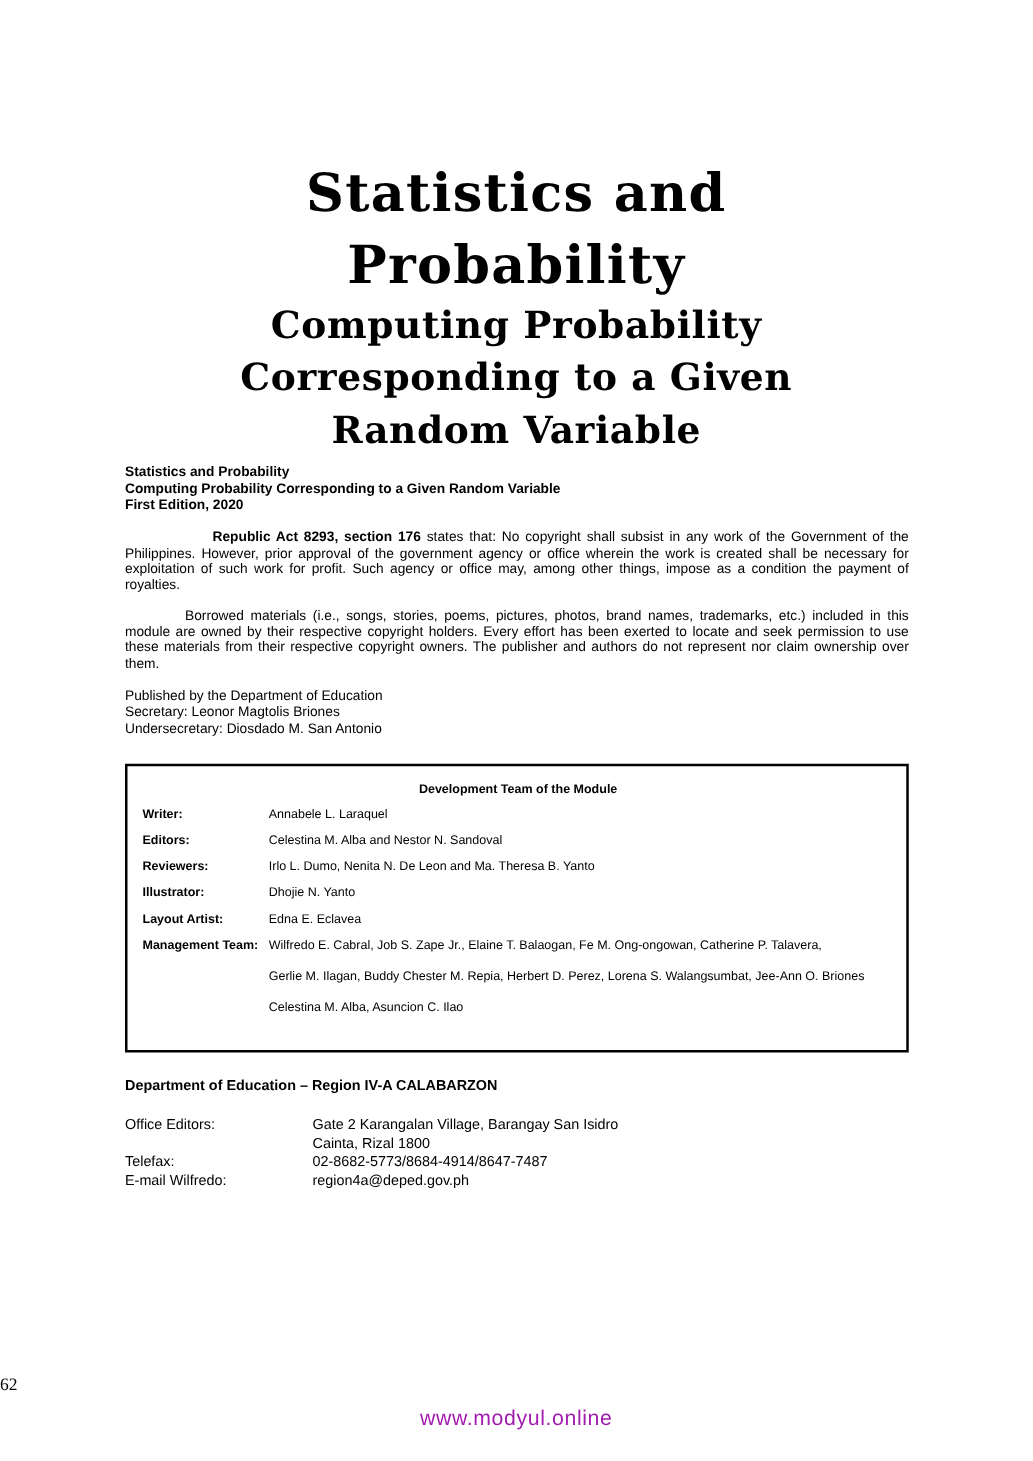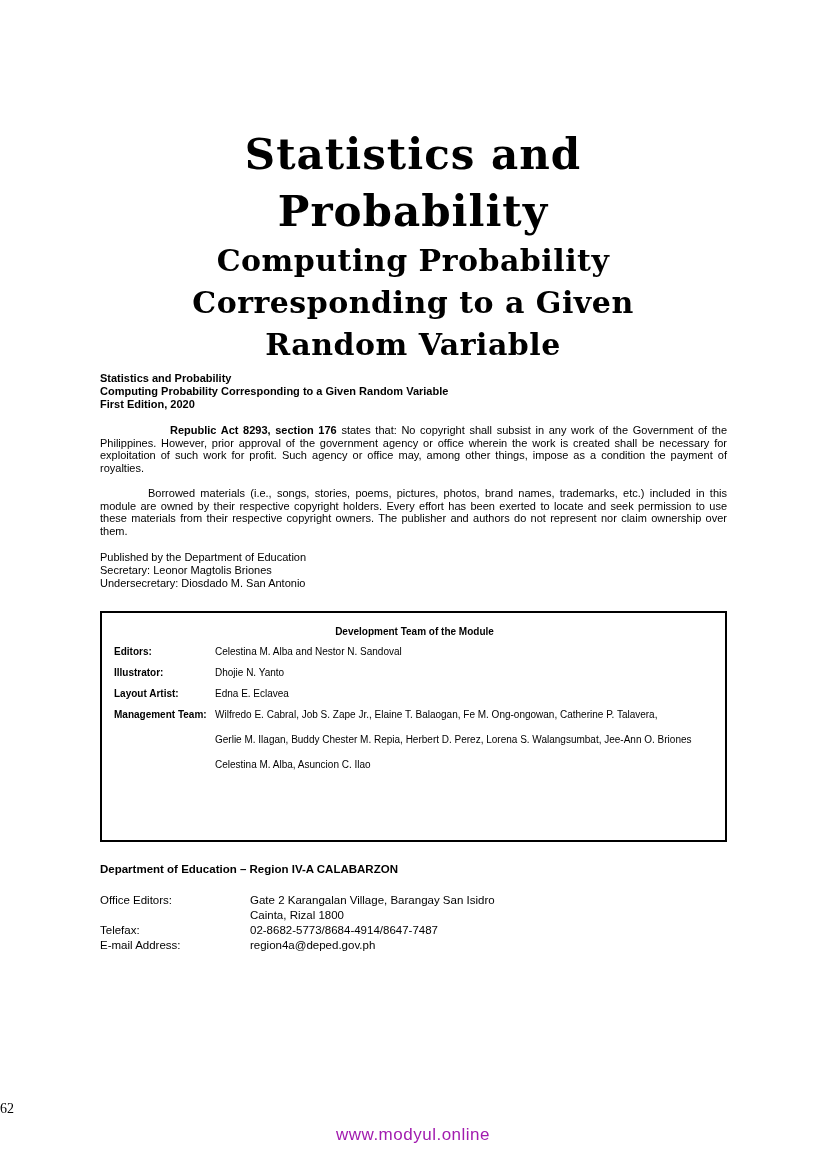--- a/index.html
+++ b/index.html
@@ -135,28 +135,40 @@
 
     <div class="published">
       <div>Published by the Department of Education</div>
       <div>Secretary: Leonor Magtolis Briones</div>
       <div>Undersecretary: Diosdado M. San Antonio</div>
     </div>
 
     <div class="dev-box">
       <div class="dev-title">Development Team of the Module</div>
 
+      <div class="dev-row">
+        <div class="dev-label">Writer:</div>
+        <div class="dev-value">
+          <div class="dev-line">Annabele L. Laraquel</div>
+        </div>
+      </div>
 
       <div class="dev-row">
         <div class="dev-label">Editors:</div>
         <div class="dev-value">
           <div class="dev-line">Celestina M. Alba and Nestor N. Sandoval</div>
         </div>
       </div>
 
+      <div class="dev-row">
+        <div class="dev-label">Reviewers:</div>
+        <div class="dev-value">
+          <div class="dev-line">Irlo L. Dumo, Nenita N. De Leon and Ma. Theresa B. Yanto</div>
+        </div>
+      </div>
 
       <div class="dev-row">
         <div class="dev-label">Illustrator:</div>
         <div class="dev-value">
           <div class="dev-line">Dhojie N. Yanto</div>
         </div>
       </div>
 
       <div class="dev-row">
         <div class="dev-label">Layout Artist:</div>
@@ -184,21 +196,21 @@
       </div>
       <div class="addr-row">
         <div class="addr-label"></div>
         <div class="addr-value">Cainta, Rizal 1800</div>
       </div>
       <div class="addr-row">
         <div class="addr-label">Telefax:</div>
         <div class="addr-value">02-8682-5773/8684-4914/8647-7487</div>
       </div>
       <div class="addr-row">
-        <div class="addr-label">E-mail Address:</div>
+        <div class="addr-label">E-mail Wilfredo:</div>
         <div class="addr-value">region4a@deped.gov.ph</div>
       </div>
     </div>
 
   </div>
 
   <div class="page-number">62</div>
   <div class="watermark">www.modyul.online</div>
 
 </div>

